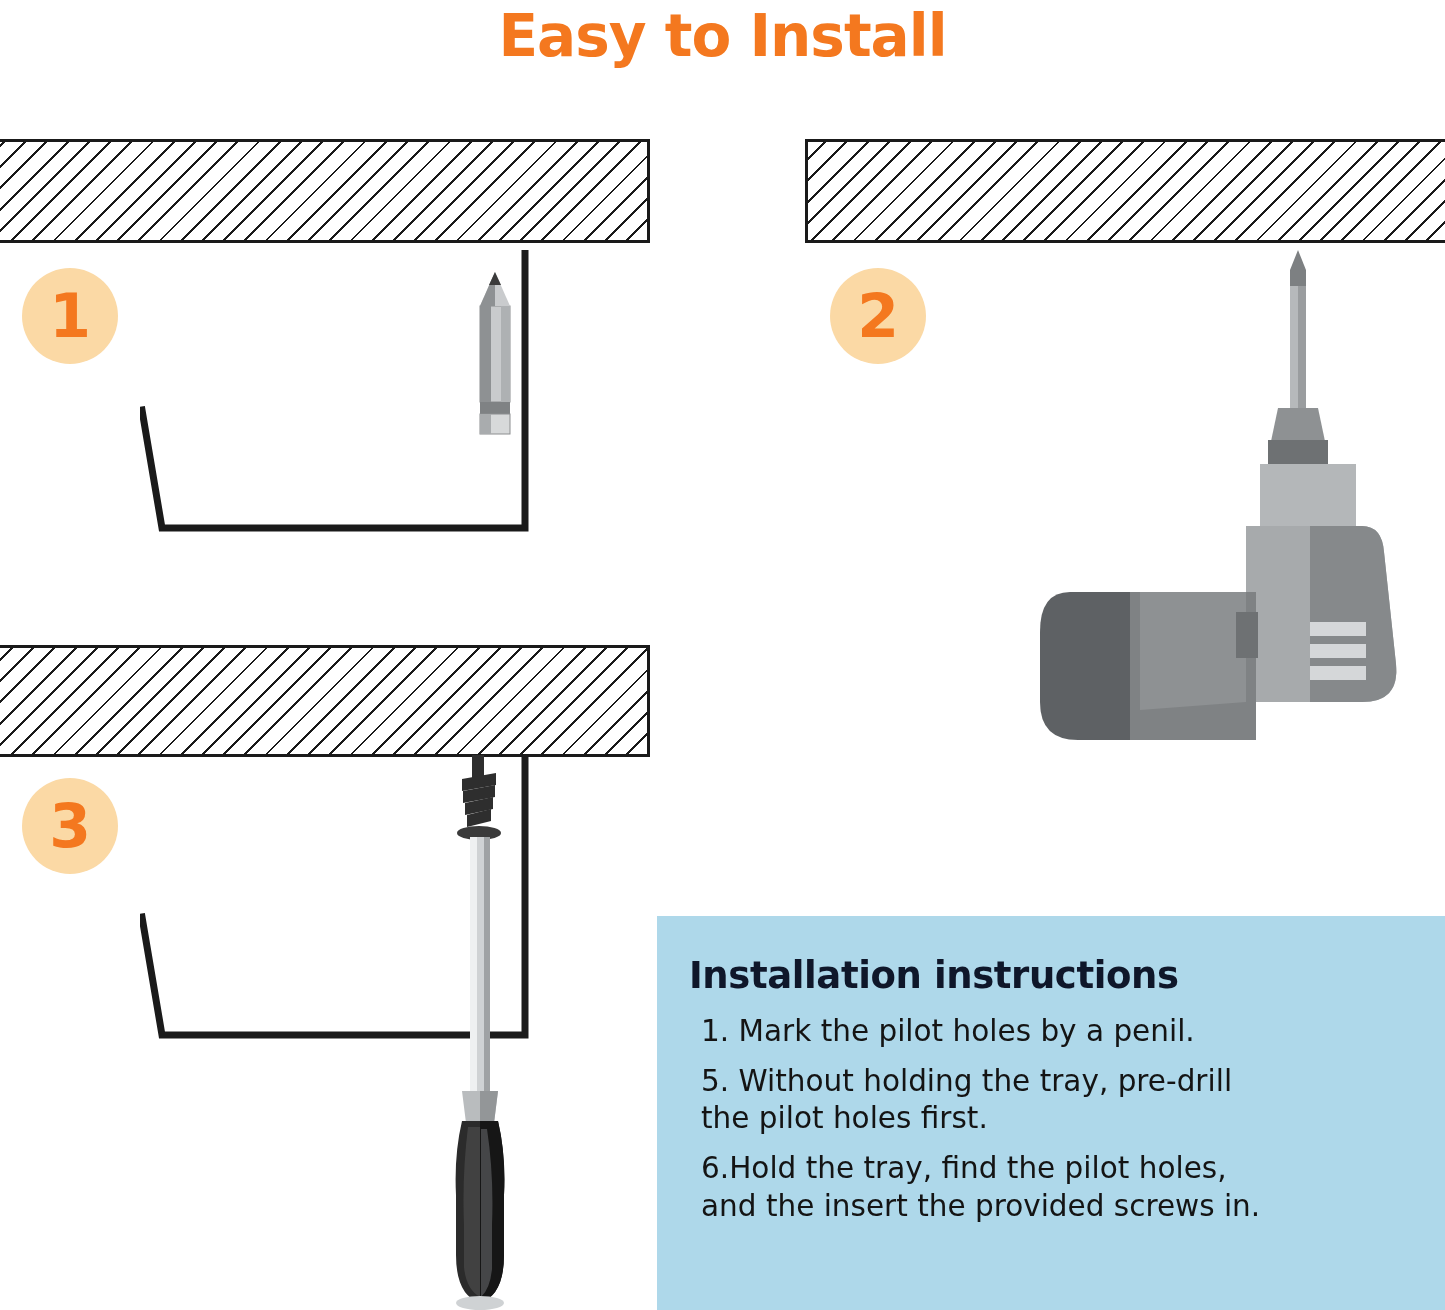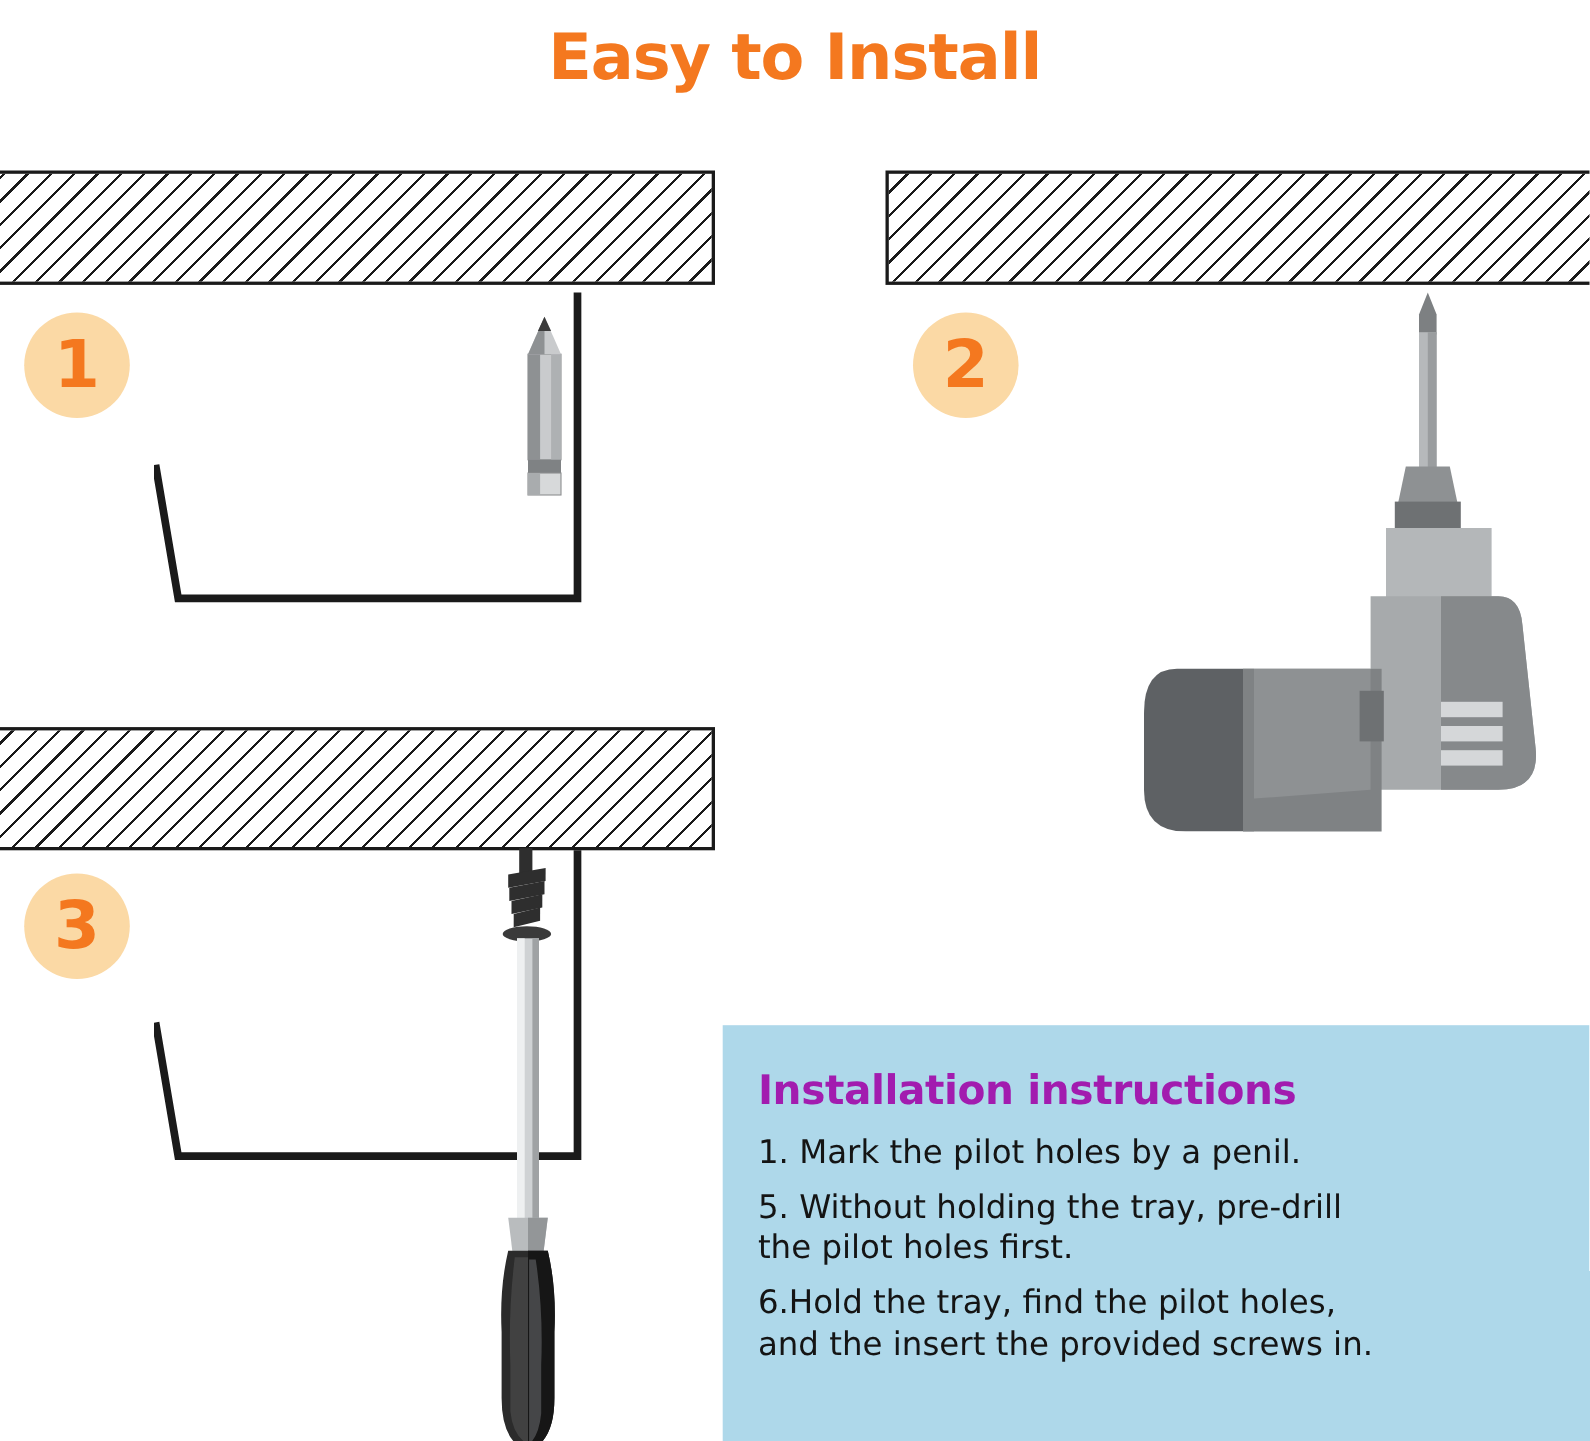--- a/index.html
+++ b/index.html
@@ -9,21 +9,21 @@
   }
   body {
     width: 1445px;
     height: 1310px;
     position: relative;
     overflow: hidden;
     font-family: "Liberation Sans", sans-serif;
   }
   .page {
     position: absolute;
-    left: 0; top: 16px;
+    left: 0; top: 0;
     width: 1445px;
     height: 1004px;
     background: #ffffff;
   }
   .title {
     position: absolute;
     left: 0;
     top: 2px;
     width: 1445px;
     text-align: center;
@@ -97,25 +97,25 @@
     height: 394px;
     background: #aed8ea;
     box-sizing: border-box;
     padding: 38px 34px 0 32px;
   }
   .panel h2 {
     margin: 0 0 16px 0;
     font-family: "DejaVu Sans", sans-serif;
     font-weight: bold;
     font-size: 37px;
-    color: #a21caf;
+    color: #0f172a;
     letter-spacing: -0.4px;
   }
   .panel ol {
-    margin: 0;
+    margin: 12px;
     padding: 0;
     list-style: none;
   }
   .panel li {
     font-family: "DejaVu Sans", sans-serif;
     font-size: 29.5px;
     line-height: 1.26;
     color: #141414;
     margin-bottom: 13px;
     white-space: pre-line;

